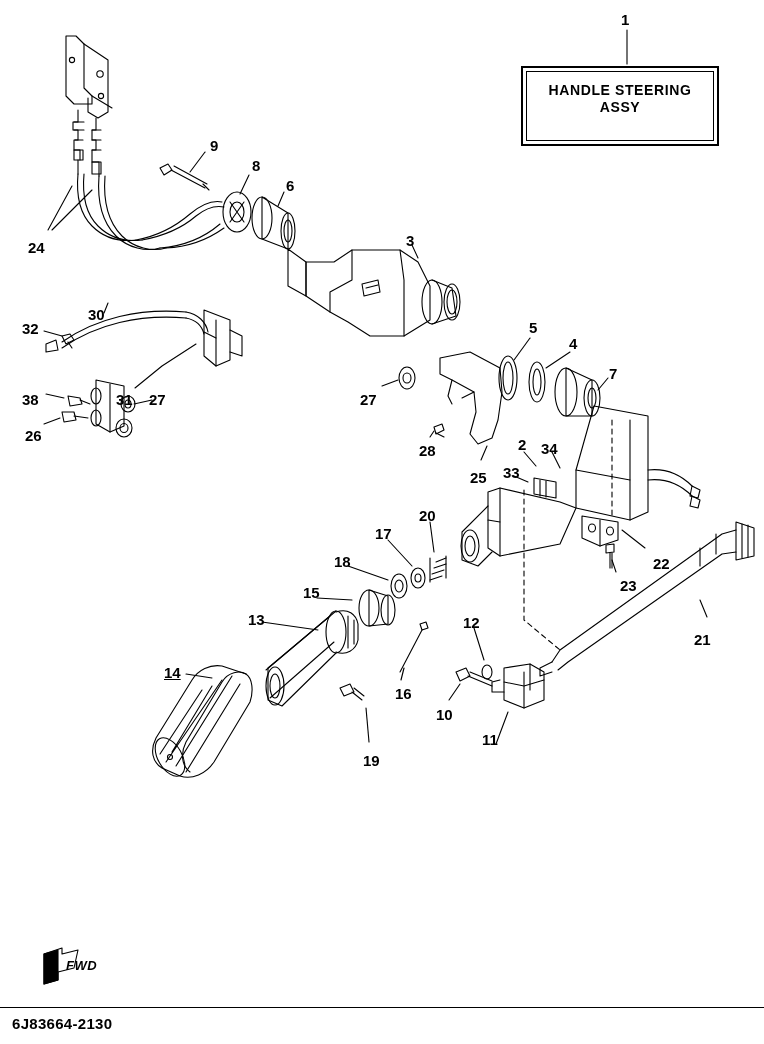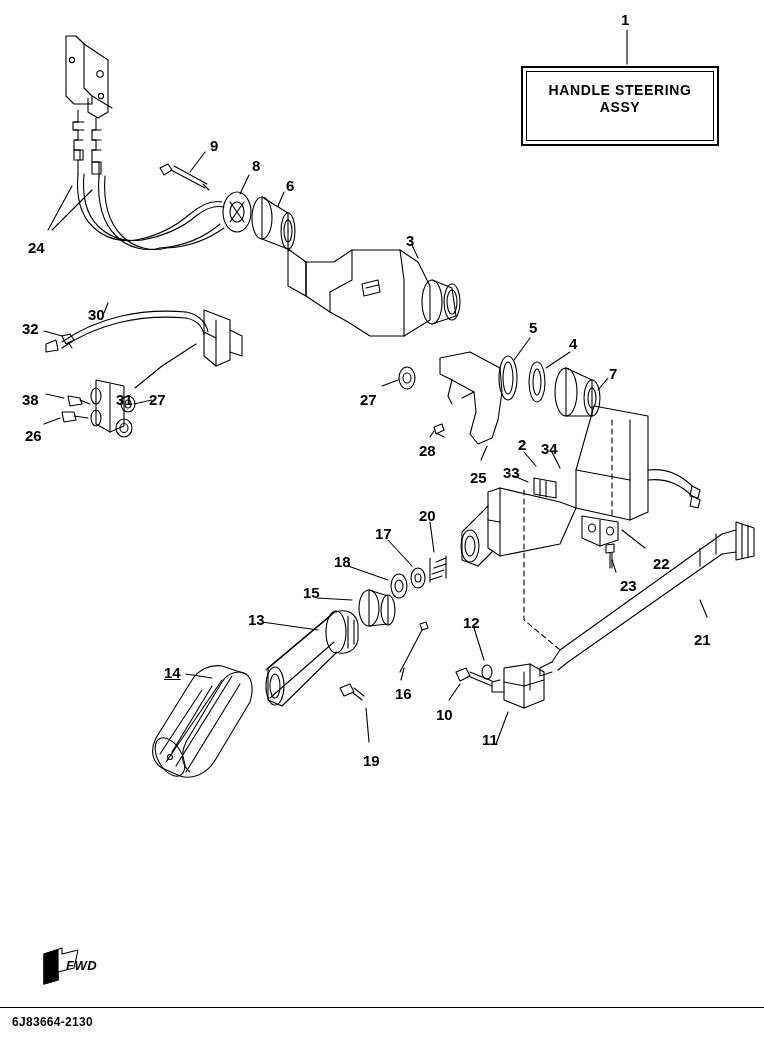--- a/index.html
+++ b/index.html
@@ -85,21 +85,21 @@
     top: 12px;
     font-size: 13px;
     font-weight: bold;
     font-style: italic;
     letter-spacing: 0.5px;
   }
   #drawing-number {
     position: absolute;
     left: 12px;
     top: 1015px;
-    font-size: 12px;
+    font-size: 15px;
     font-weight: bold;
     letter-spacing: 0.3px;
   }
   #footer-rule {
     position: absolute;
     left: 0;
     top: 1007px;
     width: 764px;
     height: 1px;
     background: #000;

